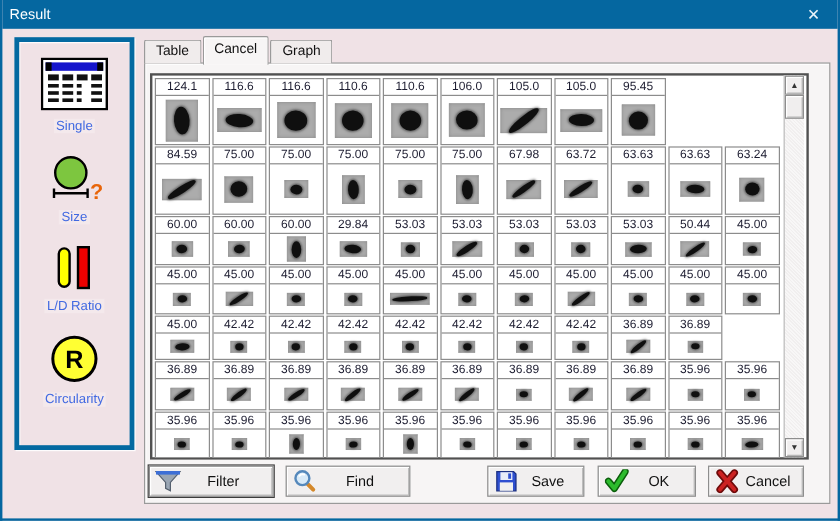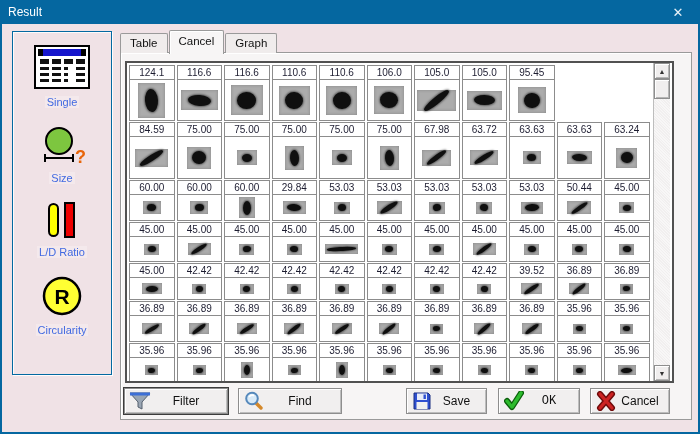--- a/index.html
+++ b/index.html
@@ -7,21 +7,21 @@
   .window{position:relative;width:700px;height:434px;background:#F0E2E6;
     border-left:2px solid #0567A0;border-right:2px solid #0567A0;border-bottom:2px solid #0567A0;
     box-sizing:border-box;overflow:hidden;}
   .titlebar{position:absolute;left:-2px;top:0;width:700px;height:24px;background:#0567A0;
     color:#fff;font-size:12px;display:flex;align-items:center;box-sizing:border-box;padding:0 8px;}
   .titlebar .title{flex:1;}
   .close-btn{width:28px;height:20px;display:flex;align-items:center;justify-content:center;
     color:#E8F2F8;font-size:13px;cursor:default;}
   
   .sidebar{position:absolute;left:10px;top:31px;width:100px;height:344px;
-    border:1px solid #0369a1;box-shadow:inset 1px 1px 0 rgba(255,255,255,.85),1px 1px 0 rgba(255,255,255,.9);
+    border:4px solid #0369a1;box-shadow:inset 1px 1px 0 rgba(255,255,255,.85),1px 1px 0 rgba(255,255,255,.9);
     display:flex;flex-direction:column;align-items:center;box-sizing:border-box;padding-top:13px;}
   .side-item{display:flex;flex-direction:column;align-items:center;margin-bottom:17px;}
   .side-item .ic{display:flex;align-items:center;justify-content:center;}
   .side-label{color:#4169E1;font-size:11px;margin-top:7px;background:#F4E9EC;padding:0 2px;}
   
   .tabstrip{position:absolute;left:118px;top:31px;height:22px;display:flex;align-items:flex-end;z-index:3;}
   .tab{background:#F0ECEC;border:1px solid #9a9a9a;border-bottom:none;border-radius:2px 2px 0 0;
     font-size:11.5px;color:#111;padding:2px 9px 2px 9px;margin-right:1px;height:15px;line-height:15px;}
   .tab.active{background:#F7F5F5;height:19px;line-height:17px;position:relative;top:1px;
     box-shadow:inset 1px 1px 0 #fff;}
@@ -548,28 +548,20 @@
             </div>
             <div class="cell">
               <div class="cell-label">42.42</div>
               <div class="cell-img-area">
                 <div class="cell-img" style="width: 14px; height: 10px;">
                   <div class="blob" style="width: 7px; height: 6px; border-radius: 50%; transform: rotate(-2deg);"></div>
                 </div>
               </div>
             </div>
             <div class="cell">
-              <div class="cell-label">39.52</div>
-              <div class="cell-img-area">
-                <div class="cell-img" style="width: 21px; height: 11px;">
-                  <div class="blob" style="width: 17px; height: 4px; border-radius: 45%; transform: rotate(-34deg);"></div>
-                </div>
-              </div>
-            </div>
-            <div class="cell">
               <div class="cell-label">36.89</div>
               <div class="cell-img-area">
                 <div class="cell-img" style="width: 20px; height: 11px;">
                   <div class="blob" style="width: 16px; height: 4px; border-radius: 45%; transform: rotate(-39deg);"></div>
                 </div>
               </div>
             </div>
             <div class="cell">
               <div class="cell-label">36.89</div>
               <div class="cell-img-area">
@@ -794,21 +786,21 @@
         <svg width="18" height="18" viewBox="0 0 18 18">
           <path d="M1,1 h14 l2,2 v14 h-16 z" fill="#2E4FD0" stroke="#1A2E80" stroke-width="1"></path>
           <rect x="4" y="1.5" width="10" height="6.5" fill="#E8ECF8"></rect>
           <rect x="10.5" y="2.5" width="2.4" height="4.5" fill="#2E4FD0"></rect>
           <rect x="3.5" y="10" width="11" height="7" fill="#F0F0F0"></rect>
         </svg>
       </span>
       <span class="blabel">Save</span>
     </div>
 
-    <div class="btn" style="left:377px;width:82px;font-family:Liberation Mono, monospace;">
+    <div class="btn" style="left:377px;width:82px;">
       <span class="bicon">
         <svg width="20" height="20" viewBox="0 0 20 20">
           <path d="M3,10 L8,16 L17,2" fill="none" stroke="#0B5E0B" stroke-width="6" stroke-linecap="round" stroke-linejoin="round"></path>
           <path d="M3,10 L8,16 L17,2" fill="none" stroke="#2DBB2D" stroke-width="3.4" stroke-linecap="round" stroke-linejoin="round"></path>
         </svg>
       </span>
       <span class="blabel">OK</span>
     </div>
 
     <div class="btn" style="left:469px;width:80px;">

